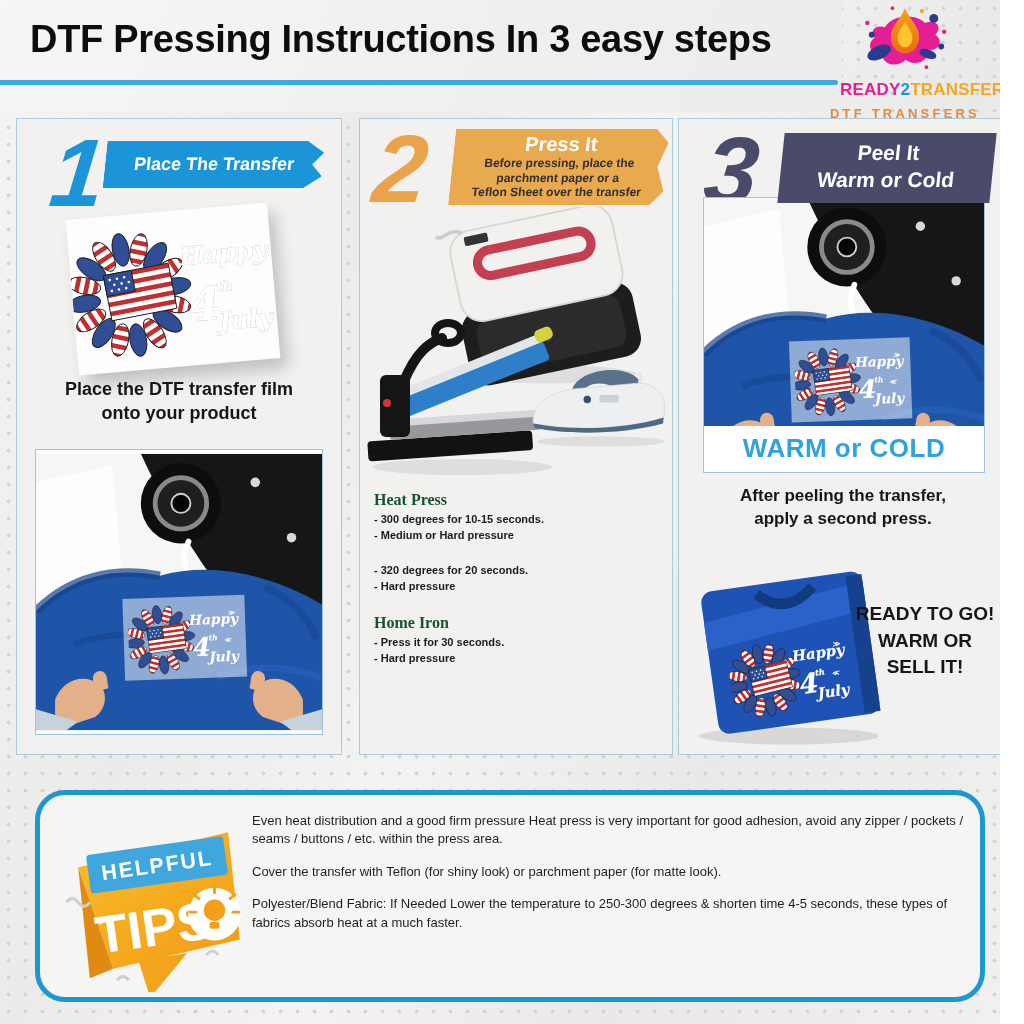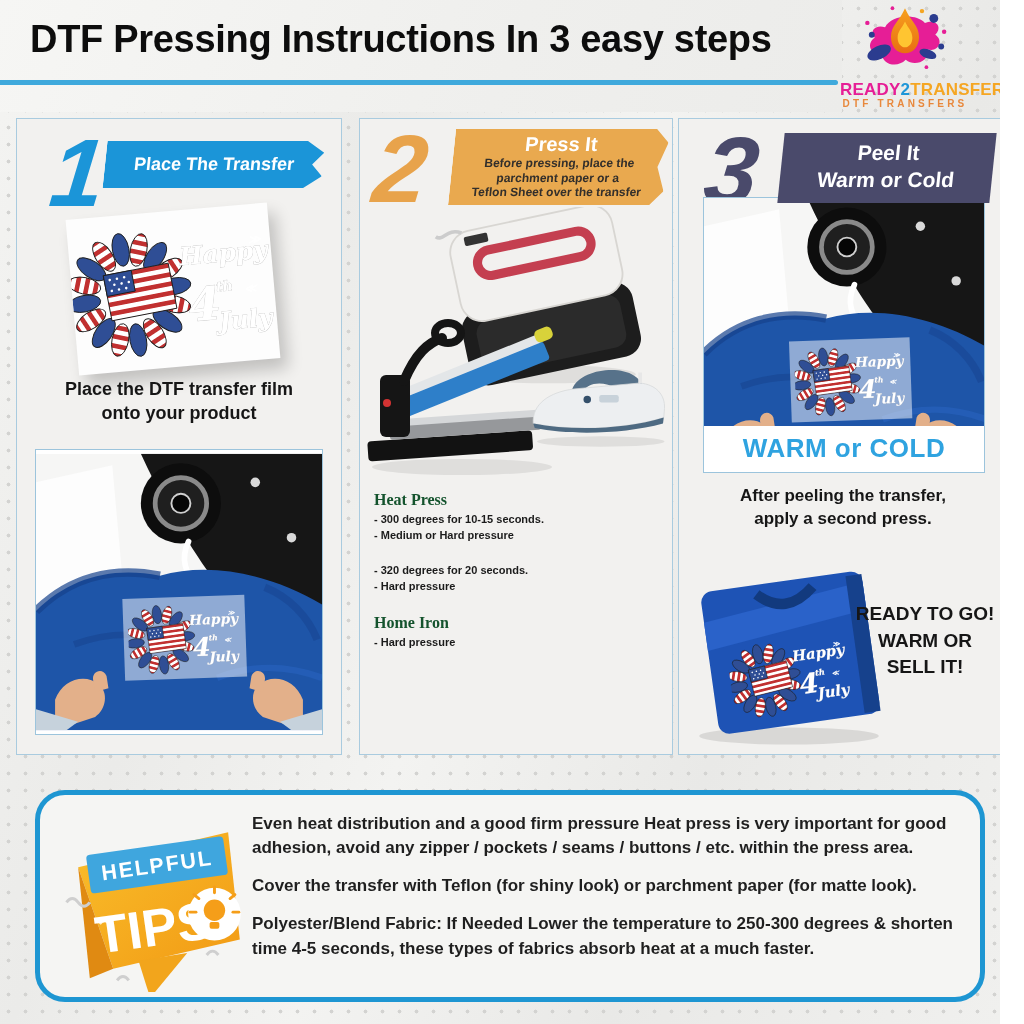--- a/index.html
+++ b/index.html
@@ -17,21 +17,21 @@
     background:linear-gradient(112deg,#F6F6F4 0%,#EFEFED 60%,#ECECEA 100%); }
   .page-title{ position:absolute; left:30px; top:18px; width:830px;
     font-size:38px; font-weight:800; color:#0D0D0D; letter-spacing:-0.3px; z-index:2;}
   .title-underline{ position:absolute; left:0; top:80px; width:838px; height:5px;
     background:#3FA9DC; border-radius:0 3px 3px 0; z-index:2;}
 
   .logo{ position:absolute; right:6px; top:2px; width:178px; text-align:center; z-index:2;}
   .logo-splash{ width:96px; height:78px; display:block; margin:0 auto;}
   .brand-line{ font-size:17px; font-weight:700; letter-spacing:.2px; line-height:1; margin-top:1px;}
   .b-ready{color:#E61E96;margin-left:24px;} .b-two{color:#1E96D8;} .b-transfer{color:#F5A623;}
-  .brand-tag{ font-size:10px; font-weight:700; letter-spacing:3.2px; color:#E8883C; margin-top:0;}
+  .brand-tag{ font-size:13px; font-weight:700; letter-spacing:3.2px; color:#E8883C; margin-top:8px;}
 
   .panel{ position:absolute; top:118px; height:637px; background:#F2F1EF;
     border:1px solid #A9CBDF; z-index:1;}
   .panel-1{ left:16px; width:326px;}
   .panel-2{ left:359px; width:314px;}
   .panel-3{ left:678px; width:330px;}
 
   .step-number{ position:absolute; font-size:96px; line-height:1; font-weight:800;
     font-style:italic; transform:skewX(-6deg); z-index:1;}
   .n1{ left:34px; top:6px; color:#1B95D8;}
@@ -76,21 +76,21 @@
 
   .folded-shirt{ position:absolute; left:6px; top:428px; width:208px; height:206px; z-index:1;}
   .folded-shirt svg{ width:100%; height:100%;}
   .ready-text{ position:absolute; right:8px; top:482px; width:148px; text-align:center;
     font-size:19px; font-weight:800; color:#161616; line-height:1.4; z-index:1;}
 
   .tips-box{ position:absolute; left:35px; top:790px; width:950px; height:212px;
     background:#F5F5F3; border:5px solid #1E96D2; border-radius:30px; z-index:1;}
   .tips-badge{ position:absolute; left:18px; top:12px; width:200px; height:185px;}
   .tips-text{ position:absolute; left:212px; top:17px; width:725px; color:#1F1F1F;}
-  .tips-text p{ font-size:17px; line-height:1.42; margin-bottom:14px;font-weight:bold;}
+  .tips-text p{ font-size:13px; line-height:1.42; margin-bottom:14px;}
 
   .hidden-defs{ position:absolute; width:0; height:0; overflow:hidden;}
 </style>
 </head>
 <body>
 
 <div class="canvas">
 
   <svg class="hidden-defs" aria-hidden="true">
     <defs>
@@ -343,20 +343,21 @@
         <div class="spec-name">Heat Press</div>
         <div class="spec-line">- 300 degrees for 10-15 seconds.</div>
         <div class="spec-line">- Medium or Hard pressure</div>
       </div>
       <div class="spec-group">
         <div class="spec-line">- 320 degrees for 20 seconds.</div>
         <div class="spec-line">- Hard pressure</div>
       </div>
       <div class="spec-group">
         <div class="spec-name">Home Iron</div>
+        <div class="spec-line">- Press it for 30 seconds.</div>
         <div class="spec-line">- Hard pressure</div>
       </div>
     </div>
   </section>
 
   <section class="panel panel-3">
     <div class="step-number n3">3</div>
     <div class="banner banner-3">
       <span>Peel It</span><br>
       <span>Warm or Cold</span>

